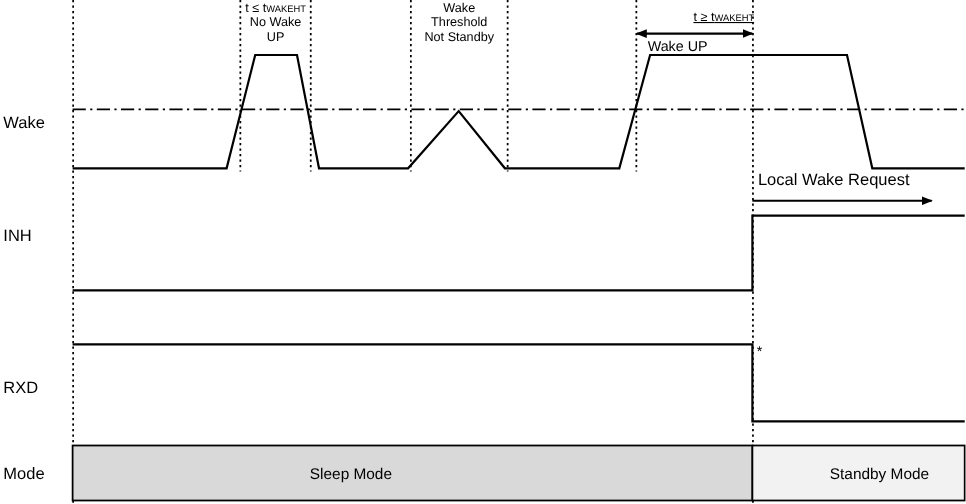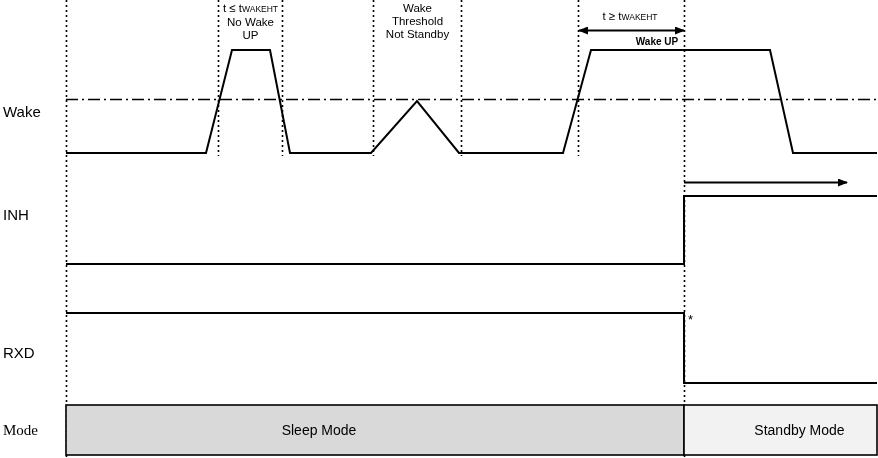--- a/index.html
+++ b/index.html
@@ -55,36 +55,37 @@
 
     <g>
       <rect x="66" y="405" width="618" height="50" fill="#d9d9d9" stroke="#000" stroke-width="1.6"></rect>
       <rect x="684" y="405" width="193" height="50" fill="#f2f2f2" stroke="#000" stroke-width="1.6"></rect>
     </g>
   </svg>
 
   <div class="lbl" style="left:3px;top:103px;">Wake</div>
   <div class="lbl" style="left:3px;top:206px;">INH</div>
   <div class="lbl" style="left:3px;top:344px;">RXD</div>
-  <div class="lbl" style="left:3px;top:422px;font-family:Liberation Serif, serif;">Mode</div>
+  <div class="lbl" style="left:3px;top:422px;">Mode</div>
 
   <div class="anno" style="left:219px;top:2px;width:63px;">
     <span><span>t ≤ t</span><span class="sub">WAKEHT</span></span><br>
     <span>No Wake</span><br>
     <span>UP</span>
   </div>
 
   <div class="anno" style="left:374px;top:2px;width:87px;">
     <span>Wake</span><br>
     <span>Threshold</span><br>
     <span>Not Standby</span>
   </div>
 
-  <div class="anno" style="left:577px;top:10px;width:106px;"><span>t ≥ t</span><span class="sub">WAKEHT</span></div>
-  <div class="anno" style="left:604px;top:35px;width:106px;font-size:10px;font-weight:bold;">Wake UP</div>
+  <div class="anno" style="left:605px;top:10px;width:106px;text-decoration:underline;"><span>t ≥ t</span><span class="sub">WAKEHT</span></div>
+  <div class="anno" style="left:563px;top:35px;width:106px;font-size:13px;">Wake UP</div>
 
+  <div class="lbl" style="left:689px;top:155px;font-size:15px;">Local Wake Request</div>
 
   <div class="star" style="left:688px;top:316px;">*</div>
 
   <div class="modetxt" style="left:66px;top:422px;width:506px;">Sleep Mode</div>
   <div class="modetxt" style="left:684px;top:422px;width:231px;text-align:center;">Standby Mode</div>
 
 </div>
 
 </body></html>

